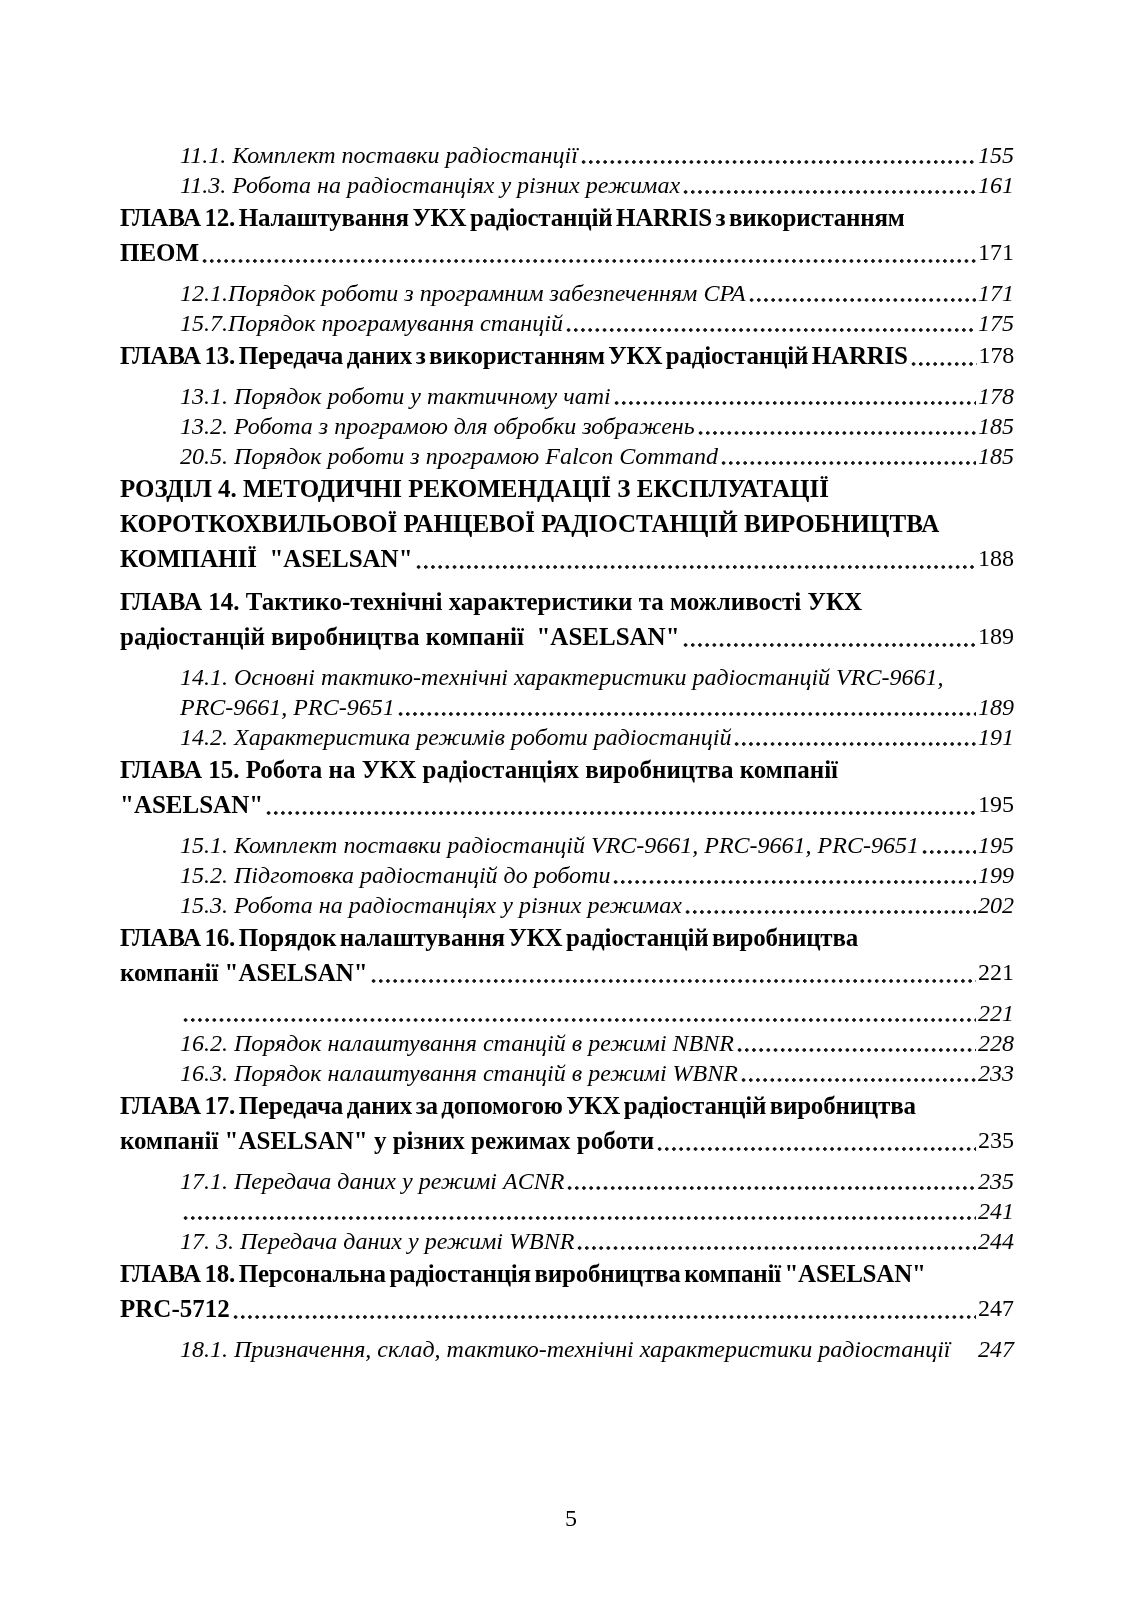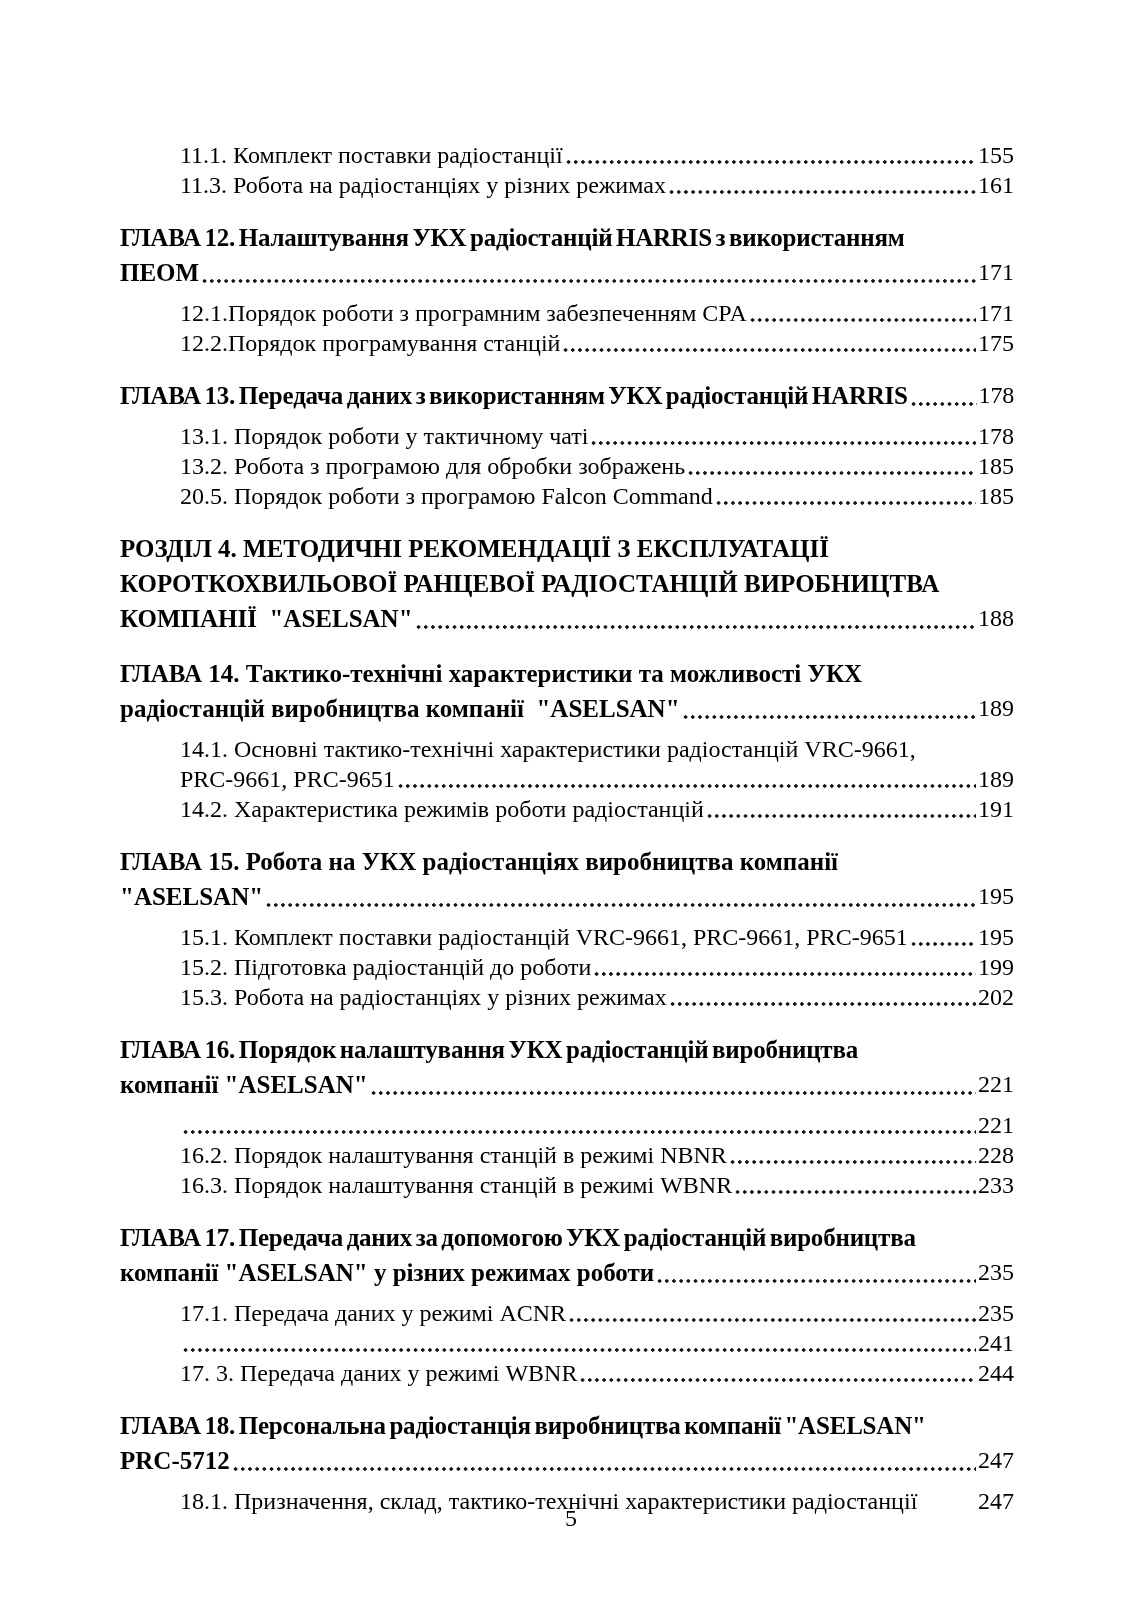--- a/index.html
+++ b/index.html
@@ -10,29 +10,29 @@
     background: #ffffff;
     color: #000000;
     font-family: "Liberation Serif", "DejaVu Serif", serif;
     box-sizing: border-box;
     padding: 140px 128px 0 120px;
     overflow: hidden;
   }
   .toc { width: 100%; }
 
   .entry { margin: 0; }
-  .entry.chapter, .entry.part { margin: 20px 0 8px 0; font-weight: bold; }
+  .entry.chapter, .entry.part { margin: 0 0 8px 0; font-weight: bold; }
 
   .line {
     font-size: 24px;
     line-height: 30px;
     white-space: nowrap;
     --dotY: 22px;
   }
-  .item .line { padding-left: 60px; }
+  .item .line { padding-left: 60px; font-style: italic; }
   .chapter .line, .part .line {
     font-size: 25px;
     line-height: 35px;
     padding-left: 0;
     --dotY: 26px;
   }
   .line.condensed { word-spacing: -2.5px; letter-spacing: -0.2px; }
 
   .lastline { display: flex; align-items: flex-end; }
   .lastline .text { flex: 0 0 auto; white-space: pre; }
@@ -87,21 +87,21 @@
       </div>
       <div class="entry item">
         <div class="line lastline">
           <span class="text">12.1.Порядок роботи з програмним забезпеченням CPA</span>
           <span class="leader"></span>
           <span class="pagenum">171</span>
         </div>
       </div>
       <div class="entry item">
         <div class="line lastline">
-          <span class="text">12.2.Порядок програмування станцій</span>
+          <span class="text">15.7.Порядок програмування станцій</span>
           <span class="leader"></span>
           <span class="pagenum">175</span>
         </div>
       </div>
       <div class="entry chapter">
         <div class="line lastline condensed">
           <span class="text">ГЛАВА 13. Передача даних з використанням УКХ радіостанцій HARRIS</span>
           <span class="leader"></span>
           <span class="pagenum">178</span>
         </div>

